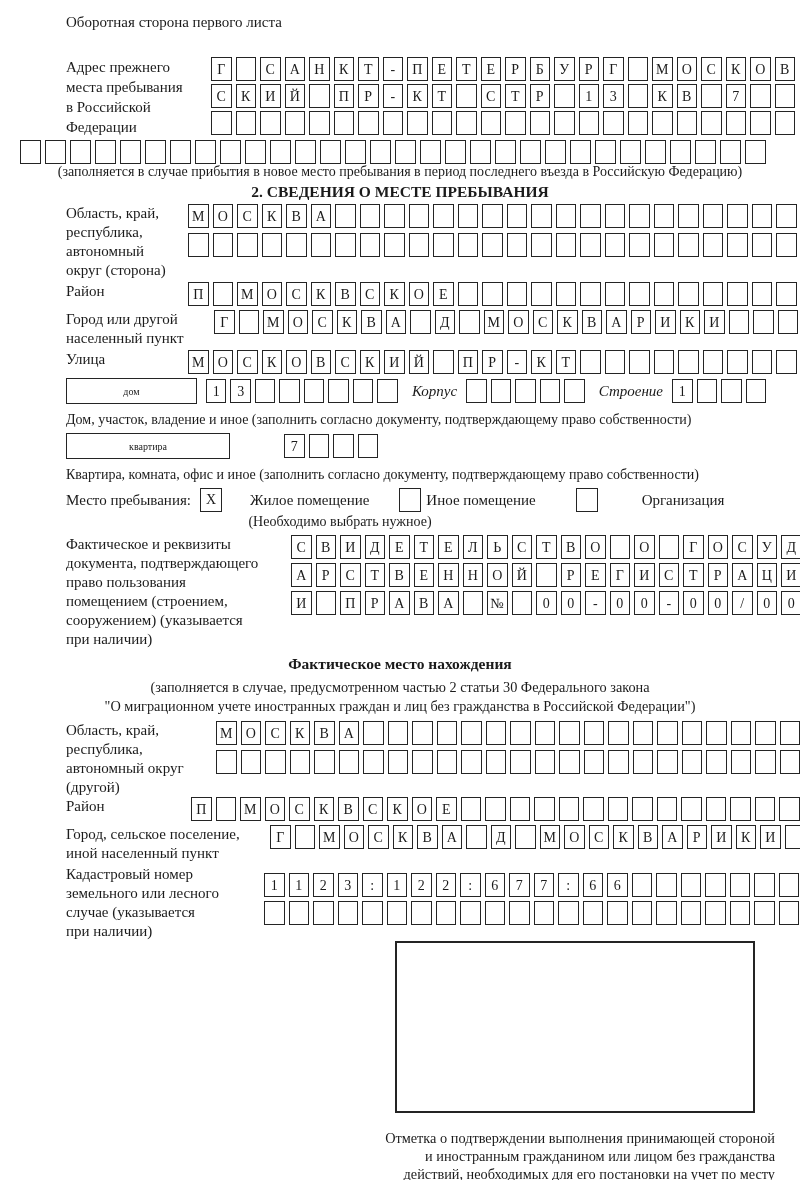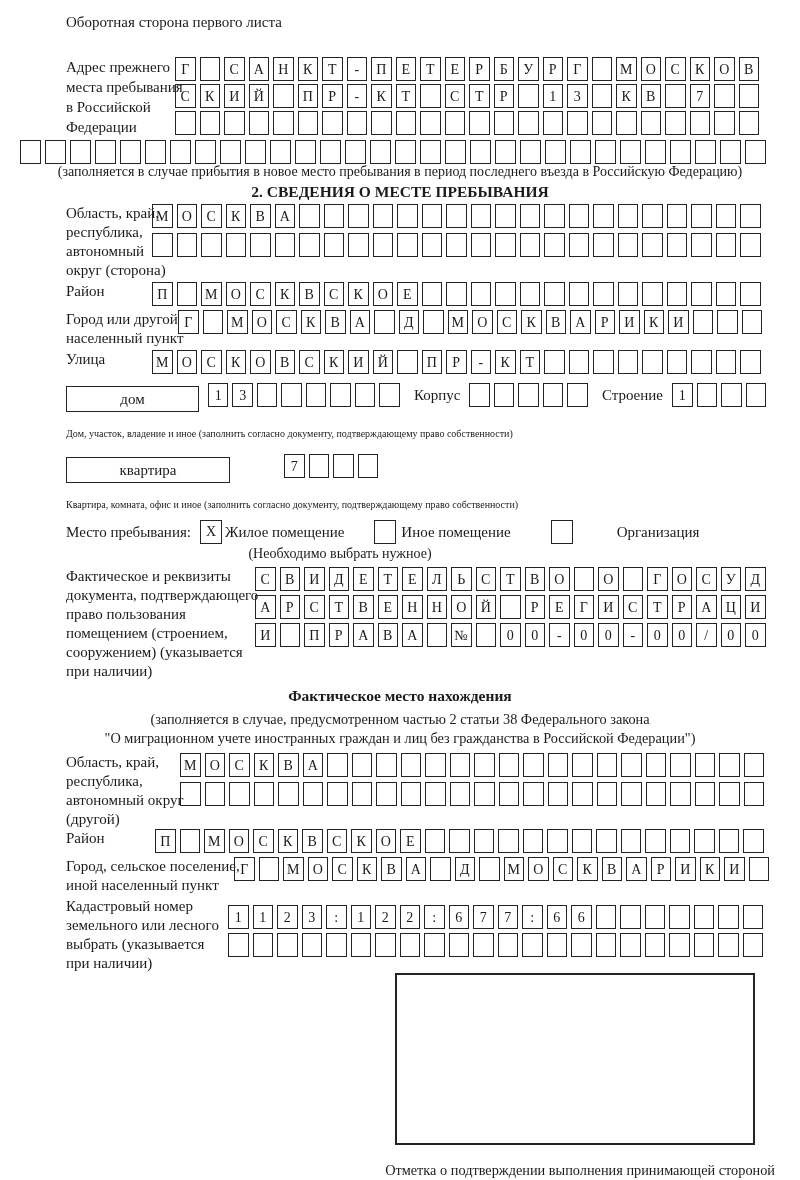--- a/index.html
+++ b/index.html
@@ -2,21 +2,21 @@
 <html><head>
 <meta charset="utf-8">
 <style>
   html,body{margin:0;padding:0;background:#fff;}
   body{width:800px;height:1180px;overflow:hidden;color:#1b1b1b;
        font-family:"Liberation Serif", serif;}
   .page{box-sizing:border-box;width:800px;height:1180px;padding:14px 34px 0 66px;}
 
   .header-right{font-size:15px;margin-right:25px;height:17px;}
 
-  .block{display:flex;align-items:flex-start;}
+  .block{display:flex;align-items:flex-start;gap:36px;}
   .lbl{flex:0 0 auto;font-size:15px;line-height:19px;}
   .lbl-line{white-space:nowrap;}
   .lbl-prev{width:109px;line-height:20px;}
   .lbl-sec{width:86px;}
   .lbl-city2{width:112px;}
   .lbl-doc{width:189px;}
   .lbl-fact-region{width:114px;}
   .lbl-fact-district{width:89px;}
   .lbl-fact-city{width:168px;}
   .lbl-cad{width:162px;}
@@ -34,26 +34,26 @@
   .full-center{margin-left:-66px;margin-right:-34px;text-align:center;}
   .note-small{font-size:14px;margin-top:0;height:16px;}
   .sec-title{font-weight:bold;font-size:15.5px;margin-top:3px;height:19px;}
 
   .mt2{margin-top:2px;}.mt3{margin-top:3px;gap:45px;}.mt4{margin-top:4px;}
   .mt5{margin-top:5px;}
   .prev-block{margin-top:26px;}
 
   .house-row{display:flex;align-items:center;margin-top:4px;}
   .big-box{box-sizing:border-box;border:1.5px solid #242424;height:26px;
-           display:flex;align-items:center;justify-content:center;font-size:15px;margin-top:8px;}
+           display:flex;align-items:center;justify-content:center;font-size:10px;}
   .dom-box{width:134px;margin-right:9px;}
   .kv-box{width:164px;margin-right:9px;}
-  .inline-lbl{font-size:15px;margin:0 9px 0 14px;white-space:nowrap;}
-
-  .hint{font-size:10px;margin-top:16px;height:17px;}
+  .inline-lbl{font-size:15px;margin:0 9px 0 14px;white-space:nowrap;font-style:italic;}
+
+  .hint{font-size:14px;margin-top:8px;height:17px;}
 
   .place-row{display:flex;align-items:center;margin-top:4px;font-size:15px;}
   .checkbox{flex:0 0 auto;box-sizing:border-box;width:22px;height:24px;border:1.5px solid #242424;
             display:flex;align-items:center;justify-content:center;font-size:14px;}
   .choose-hint{margin-left:74px;width:400px;text-align:center;font-size:14px;margin-top:2px;height:16px;}
 
   .fact-title{font-weight:bold;font-size:15.5px;margin-top:6px;height:19px;}
   .fact-note{font-size:14.3px;margin-top:4px;line-height:19px;}
 
   .cad-rows{margin-top:8px;}
@@ -392,21 +392,21 @@
         <span class="cell"></span>
         <span class="cell"></span>
         <span class="cell"></span>
       </div>
   </div>
   <div class="hint mt3">Квартира, комната, офис и иное (заполнить согласно документу, подтверждающему право собственности)</div>
 
   <div class="place-row">
     <span>Место пребывания:</span>
     <span class="checkbox" style="margin-left:9px;">X</span>
-    <span style="margin-left:3px;">Жилое помещение</span>
+    <span style="margin-left:28px;">Жилое помещение</span>
     <span class="checkbox" style="margin-left:30px;"></span>
     <span style="margin-left:5px;">Иное помещение</span>
     <span class="checkbox" style="margin-left:40px;"></span>
     <span style="margin-left:44px;">Организация</span>
   </div>
   <div class="choose-hint">(Необходимо выбрать нужное)</div>
 
   <div class="block mt5">
     <div class="lbl lbl-doc" style="line-height:19px;">
         <div class="lbl-line">Фактическое и реквизиты</div>
@@ -484,21 +484,21 @@
           <span class="cell">0</span>
           <span class="cell">/</span>
           <span class="cell">0</span>
           <span class="cell">0</span>
         </div>
     </div>
   </div>
 
   <div class="full-center fact-title">Фактическое место нахождения</div>
   <div class="full-center fact-note">
-    <div>(заполняется в случае, предусмотренном частью 2 статьи 38 Федерального закона</div>
+    <div>(заполняется в случае, предусмотренном частью 2 статьи 30 Федерального закона</div>
     <div>"О миграционном учете иностранных граждан и лиц без гражданства в Российской Федерации")</div>
   </div>
 
   <div class="block mt5">
     <div class="lbl lbl-fact-region">
         <div class="lbl-line">Область, край,</div>
         <div class="lbl-line">республика,</div>
         <div class="lbl-line">автономный округ</div>
         <div class="lbl-line">(другой)</div>
       </div>
@@ -619,21 +619,21 @@
         <span class="cell">К</span>
         <span class="cell">И</span>
         <span class="cell"></span>
       </div>
   </div>
 
   <div class="block mt2">
     <div class="lbl lbl-cad">
         <div class="lbl-line">Кадастровый номер</div>
         <div class="lbl-line">земельного или лесного</div>
-        <div class="lbl-line">выбрать (указывается</div>
+        <div class="lbl-line">случае (указывается</div>
         <div class="lbl-line">при наличии)</div>
       </div>
     <div class="rows rows-gap4 cad-rows">
       <div class="cells">
           <span class="cell">1</span>
           <span class="cell">1</span>
           <span class="cell">2</span>
           <span class="cell">3</span>
           <span class="cell">:</span>
           <span class="cell">1</span>

